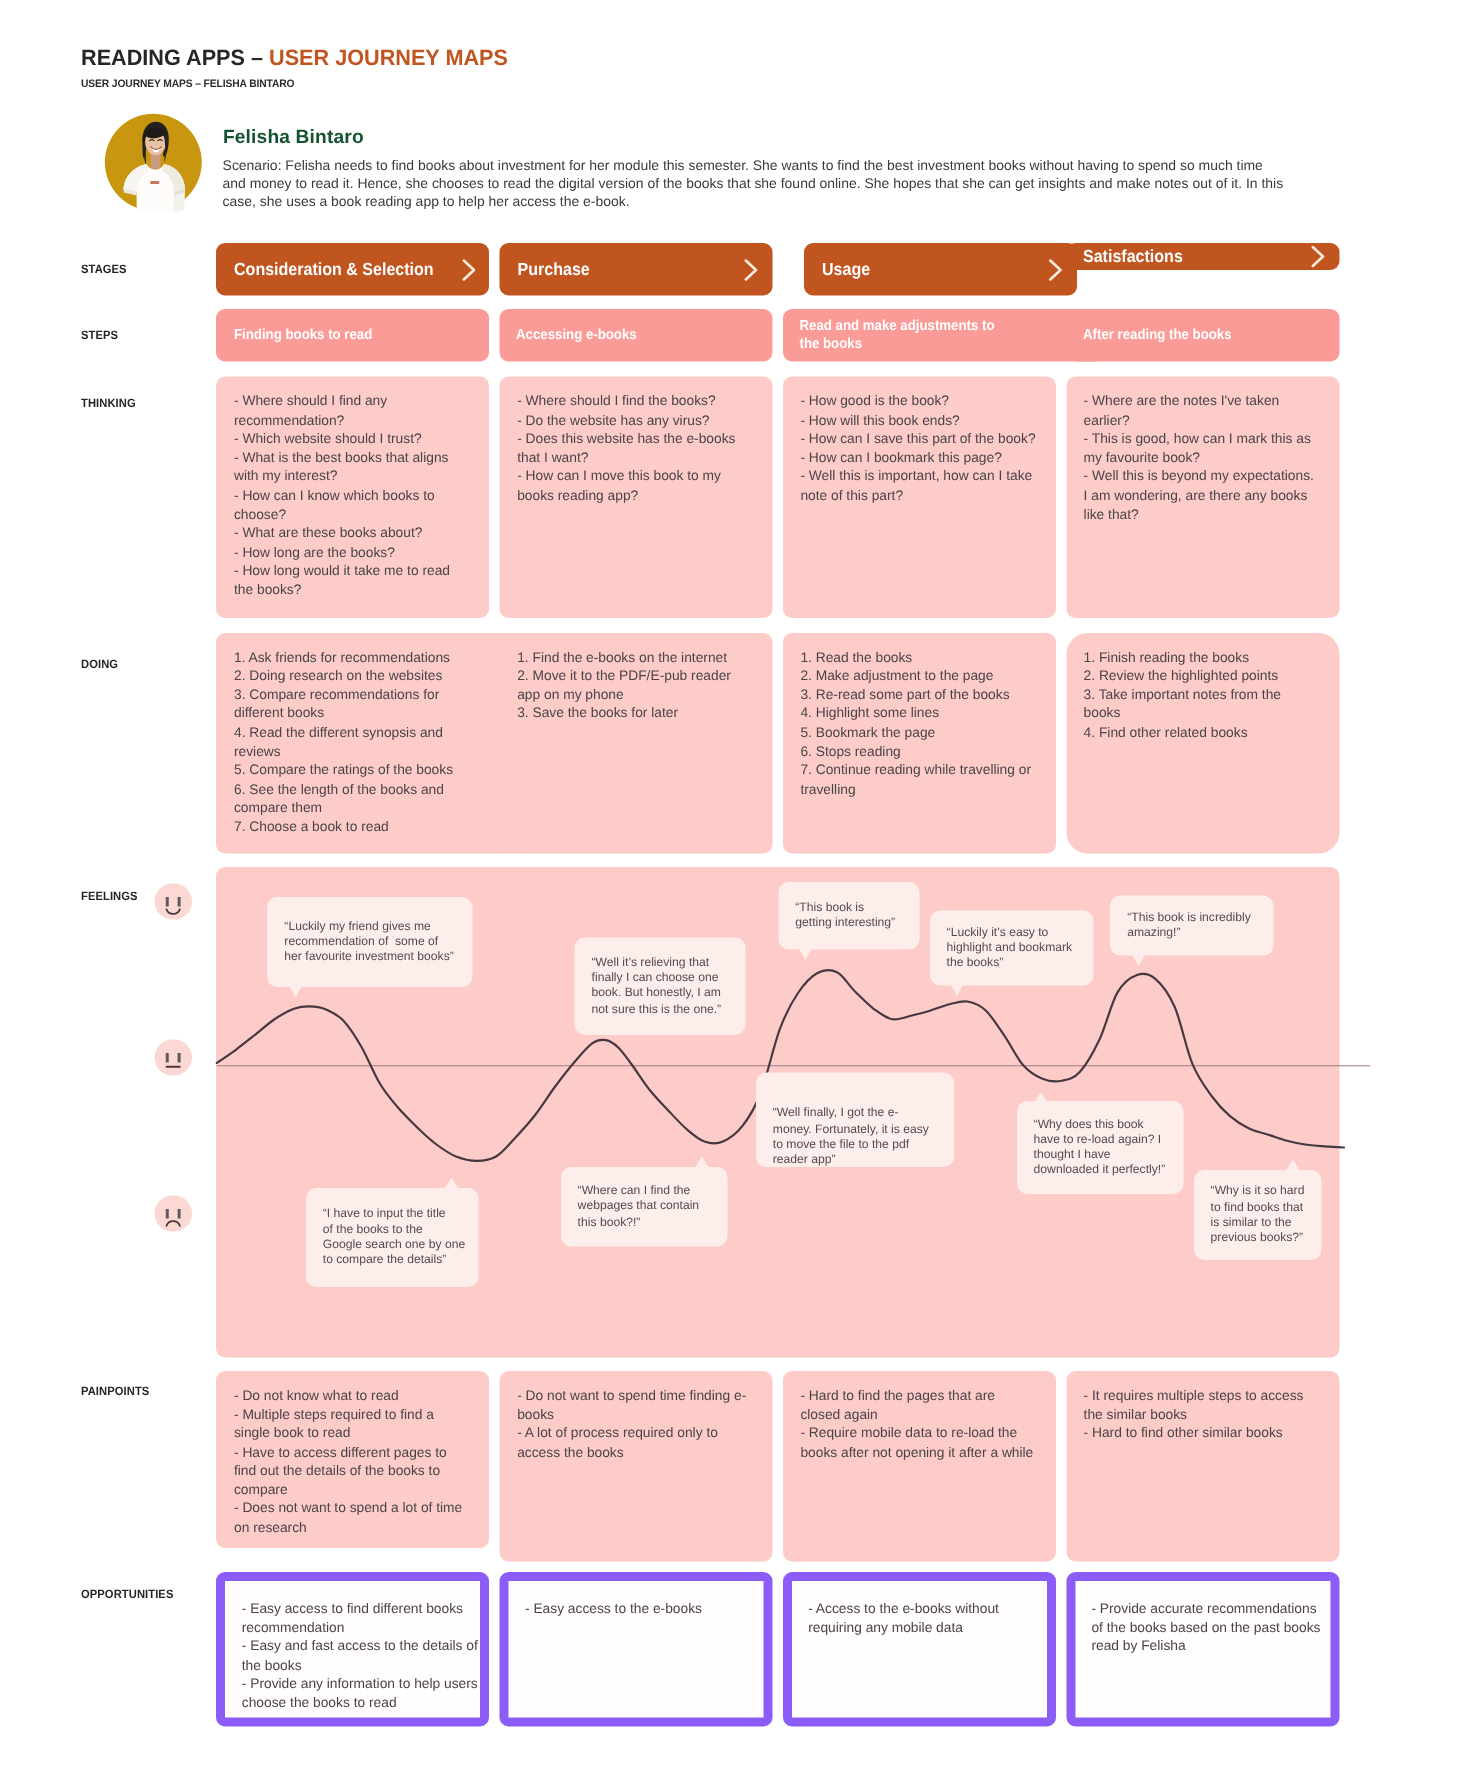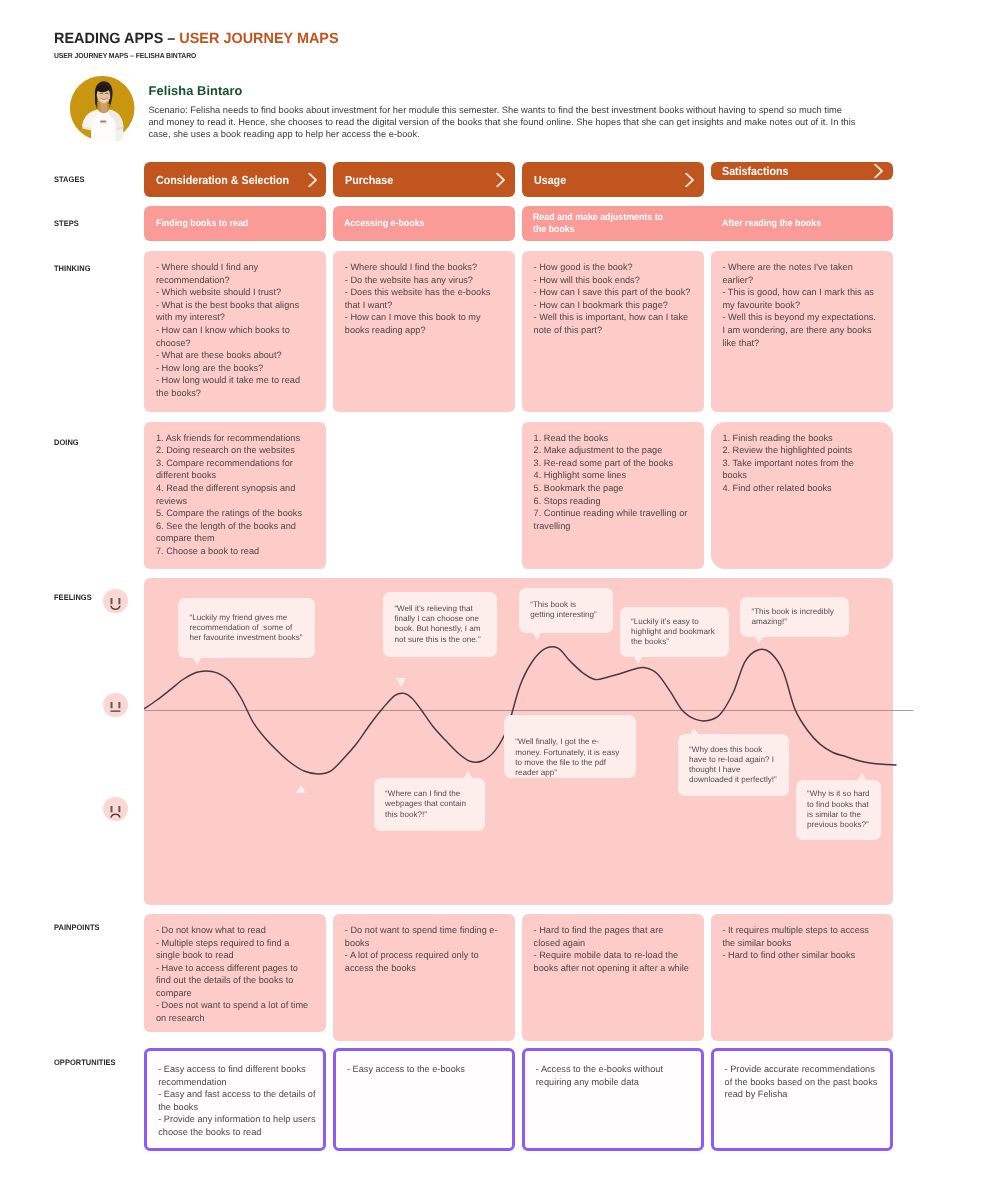--- a/index.html
+++ b/index.html
@@ -33,21 +33,21 @@
   font-size:11.7px;font-weight:bold;line-height:13px;white-space:nowrap;}
 .stage .chev{position:absolute;right:9.0px;top:50%;transform:translateY(-50%);
   width:9.8px;height:15px;line-height:0;}
 
 .step{position:absolute;height:35px;background:#FB9B98;border-radius:6px;color:#fff;}
 .step .lbl{position:absolute;left:11.3px;top:50%;
   transform:translateY(-50%) scaleX(0.92);transform-origin:left center;
   font-size:9.6px;font-weight:bold;line-height:12.0px;width:152px;}
 
 .card{position:absolute;background:#FDCCC8;border-radius:6px;}
-.card.light{background:#fffdfd;border:3px solid #8b5cf6;box-sizing:border-box;}
+.card.light{background:#fffdfd;border:6px solid #8b5cf6;box-sizing:border-box;}
 .card.light .inner{left:10.8px;top:12.0px;}
 .card ul{margin:0;padding:0;list-style:none;}
 .card li{font-size:9.2px;line-height:12.54px;color:#4A4448;}
 .card .inner{position:absolute;left:11.6px;top:10.2px;width:158px;}
 
 .fpanel{position:absolute;background:#FDCCC8;border-radius:6px;}
 .face{position:absolute;width:24.8px;height:24.8px;border-radius:50%;background:#FBD8D4;}
 .bubble{position:absolute;background:#FDEEEB;border-radius:7px;display:flex;
   align-items:center;}
 .bubble .btxt{position:relative;margin-left:11.2px;font-size:8.1px;
@@ -119,21 +119,21 @@
       </span>
     </div>
 <div class="stage" style="left:333.2px;top:162.0px;width:182.0px;height:35.4px;">
       <span class="lbl">Purchase</span>
       <span class="chev">
         <svg width="9.8" height="15" viewBox="0 0 9.8 15">
           <path d="M1.2 1.2 L8.0 7.5 L1.2 13.8" stroke="#FDEBDC" stroke-width="1.75" fill="none" stroke-linecap="round" stroke-linejoin="round"></path>
         </svg>
       </span>
     </div>
-<div class="stage" style="left:522.0px;top:162.0px;width:182.0px;height:35.4px;text-align:center;">
+<div class="stage" style="left:536px;top:162.0px;width:182.0px;height:35.4px;text-align:center;">
       <span class="lbl">Usage</span>
       <span class="chev">
         <svg width="9.8" height="15" viewBox="0 0 9.8 15">
           <path d="M1.2 1.2 L8.0 7.5 L1.2 13.8" stroke="#FDEBDC" stroke-width="1.75" fill="none" stroke-linecap="round" stroke-linejoin="round"></path>
         </svg>
       </span>
     </div>
 <div class="stage" style="left:710.8px;top:162.0px;width:182.0px;height:18px;">
       <span class="lbl">Satisfactions</span>
       <span class="chev">
@@ -190,33 +190,42 @@
     </div>
 <div class="card" style="left:710.8px;top:251.1px;width:182.0px;height:161.2px;">
       <div class="inner">
         <ul>
           <li>- Where are the notes I've taken earlier?</li>
           <li>- This is good, how can I mark this as my favourite book?</li>
           <li>- Well this is beyond my expectations. I am wondering, are there any books like that?</li>
         </ul>
       </div>
     </div>
-<div class="card" style="left:144.4px;top:421.6px;width:182.0px;height:147.7px;">
+<div class="card" style="left:144.4px;top:421.6px;width:182.0px;height:147.7px;padding-left:24px;">
       <div class="inner">
         <ul>
           <li>1. Ask friends for recommendations</li>
           <li>2. Doing research on the websites</li>
           <li>3. Compare recommendations for different books</li>
           <li>4. Read the different synopsis and reviews</li>
           <li>5. Compare the ratings of the books</li>
           <li>6. See the length of the books and compare them</li>
           <li>7. Choose a book to read</li>
         </ul>
       </div>
     </div>
+<div class="card" style="left:333.2px;top:421.6px;width:182.0px;height:147.7px;">
+      <div class="inner">
+        <ul>
+          <li>1. Find the e-books on the internet</li>
+          <li>2. Move it to the PDF/E-pub reader app on my phone</li>
+          <li>3. Save the books for later</li>
+        </ul>
+      </div>
+    </div>
 <div class="card" style="left:522.0px;top:421.6px;width:182.0px;height:147.7px;">
       <div class="inner">
         <ul>
           <li>1. Read the books</li>
           <li>2. Make adjustment to the page</li>
           <li>3. Re-read some part of the books</li>
           <li>4. Highlight some lines</li>
           <li>5. Bookmark the page</li>
           <li>6. Stops reading</li>
           <li>7. Continue reading while travelling or travelling</li>
@@ -317,22 +326,25 @@
       </svg>
     </div>
 <svg style="position:absolute;left:0;top:0;" width="982" height="1183" viewBox="0 0 982 1183">
 <line x1="144.5" y1="710.5" x2="913.5" y2="710.5" stroke="#9b7d80" stroke-width="0.8"></line>
 <path fill="none" stroke="#463840" stroke-width="1.45" stroke-linecap="round" d="M 144.5 708.6 C 146.6 707.2 152.8 703.1 157.0 700.0 C 161.2 696.9 165.7 693.3 170.0 689.9 C 174.3 686.5 178.7 682.4 183.0 679.5 C 187.3 676.6 192.2 673.9 196.0 672.5 C 199.8 671.1 202.5 670.9 206.0 670.9 C 209.5 670.9 213.2 671.2 217.0 672.8 C 220.8 674.4 225.0 676.3 229.0 680.5 C 233.0 684.7 237.0 691.1 241.0 698.0 C 245.0 704.9 249.0 715.3 253.0 722.0 C 257.0 728.7 260.8 733.1 265.0 738.0 C 269.2 742.9 273.7 747.3 278.0 751.5 C 282.3 755.7 286.7 759.8 291.0 763.0 C 295.3 766.2 299.5 769.2 304.0 771.0 C 308.5 772.8 313.5 773.9 318.0 773.9 C 322.5 773.9 326.7 773.4 331.0 770.8 C 335.3 768.1 339.7 762.6 344.0 758.0 C 348.3 753.4 352.7 748.6 357.0 743.0 C 361.3 737.4 365.7 730.3 370.0 724.5 C 374.3 718.7 378.8 712.9 383.0 708.0 C 387.2 703.1 391.5 697.8 395.0 695.4 C 398.5 693.0 401.2 692.9 404.0 693.4 C 406.8 693.9 409.2 695.5 412.0 698.2 C 414.8 700.9 417.5 704.8 421.0 709.5 C 424.5 714.2 429.0 721.5 433.0 726.5 C 437.0 731.5 440.8 735.4 445.0 739.8 C 449.2 744.2 453.8 749.4 458.0 753.0 C 462.2 756.6 466.0 759.9 470.0 761.2 C 474.0 762.5 477.8 762.8 482.0 761.0 C 486.2 759.2 490.8 755.9 495.0 750.6 C 499.2 745.3 502.8 739.8 507.0 729.0 C 511.2 718.2 515.8 697.0 520.0 685.8 C 524.2 674.6 527.8 668.2 532.0 662.0 C 536.2 655.8 540.7 651.0 545.0 648.7 C 549.3 646.4 553.8 646.2 558.0 648.2 C 562.2 650.2 565.8 656.9 570.0 661.0 C 574.2 665.1 578.8 669.9 583.0 673.0 C 587.2 676.1 590.8 678.8 595.0 679.5 C 599.2 680.2 603.8 678.0 608.0 677.0 C 612.2 676.0 615.8 675.0 620.0 673.8 C 624.2 672.5 628.8 670.5 633.0 669.5 C 637.2 668.5 641.0 667.0 645.0 667.7 C 649.0 668.4 652.8 669.6 657.0 673.5 C 661.2 677.4 665.8 685.0 670.0 691.1 C 674.2 697.2 677.8 705.3 682.0 710.0 C 686.2 714.7 690.7 717.5 695.0 719.2 C 699.3 721.0 703.8 721.3 708.0 720.5 C 712.2 719.7 715.8 719.1 720.0 714.5 C 724.2 709.9 728.8 701.8 733.0 693.0 C 737.2 684.2 740.8 668.8 745.0 661.6 C 749.2 654.4 753.8 651.5 758.0 650.0 C 762.2 648.5 765.8 648.9 770.0 652.4 C 774.2 655.9 778.8 661.5 783.0 671.0 C 787.2 680.5 790.8 699.4 795.0 709.4 C 799.2 719.4 803.8 725.2 808.0 731.0 C 812.2 736.8 815.8 740.5 820.0 744.1 C 824.2 747.7 828.8 750.5 833.0 752.5 C 837.2 754.5 840.8 755.0 845.0 756.3 C 849.2 757.6 853.8 759.4 858.0 760.5 C 862.2 761.6 865.8 762.4 870.0 763.0 C 874.2 763.6 878.7 764.0 883.0 764.3 C 887.3 764.6 893.8 764.9 896.0 765.0"></path>
 </svg>
 <div class="bubble" style="left:178.4px;top:597.7px;width:137.1px;height:60.4px;">
       <div class="btxt"><span>“Luckily my friend gives me</span><span>recommendation of  some of</span><span>her favourite investment books”</span></div>
     </div>
 <div class="tail down" style="left:191.8px;top:656.1px;"></div>
+<div class="bubble" style="left:204.0px;top:791.5px;width:115.1px;height:66.9px;">
+      <div class="btxt"><span>“I have to input the title</span><span>of the books to the</span><span>Google search one by one</span><span>to compare the details”</span></div>
+    </div>
 <div class="tail up" style="left:296.4px;top:784.7px;"></div>
-<div class="bubble" style="left:383.2px;top:592px;width:114.2px;height:64.8px;">
+<div class="bubble" style="left:383.2px;top:625px;width:114.2px;height:64.8px;">
       <div class="btxt"><span>“Well it’s relieving that</span><span>finally I can choose one</span><span>book. But honestly, I am</span><span>not sure this is the one.”</span></div>
     </div>
 <div class="tail down" style="left:395.6px;top:678.4px;"></div>
 <div class="bubble" style="left:373.9px;top:777.8px;width:111.4px;height:53.6px;">
       <div class="btxt"><span>“Where can I find the</span><span>webpages that contain</span><span>this book?!”</span></div>
     </div>
 <div class="tail up" style="left:463.3px;top:771.0px;"></div>
 <div class="bubble" style="left:519.0px;top:587.5px;width:93.5px;height:45.4px;">
       <div class="btxt"><span>“This book is</span><span>getting interesting”</span></div>
     </div>

